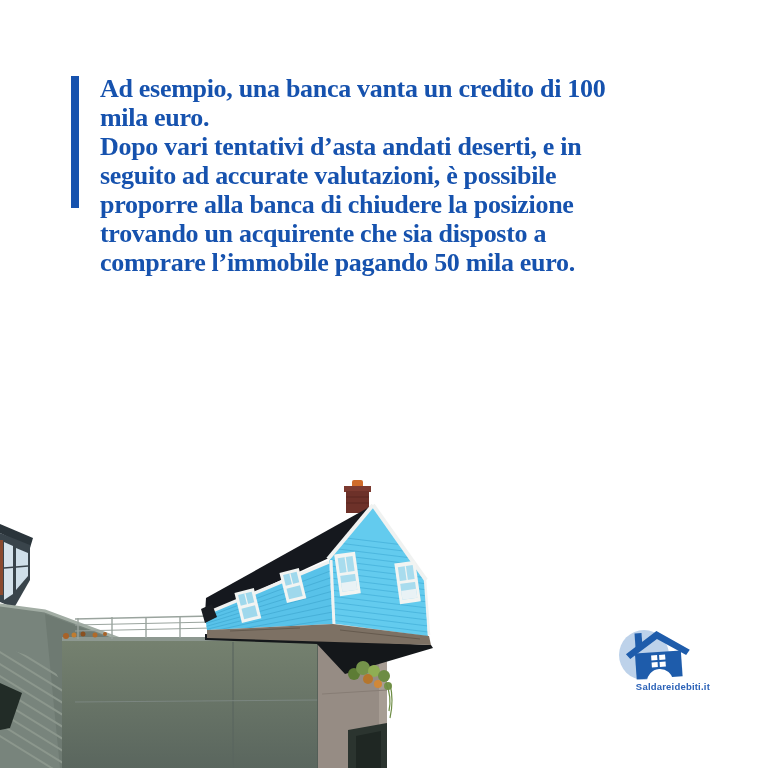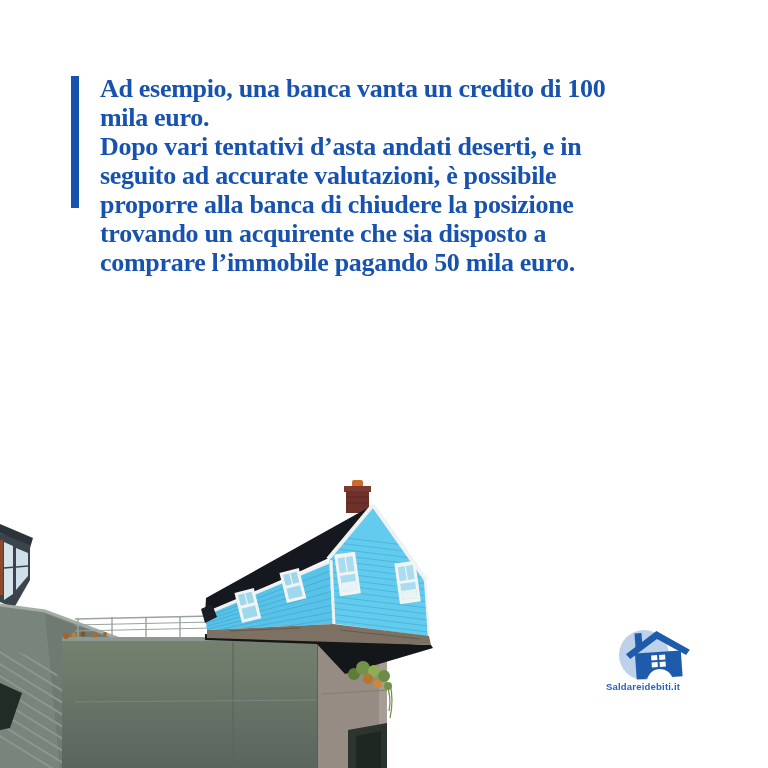--- a/index.html
+++ b/index.html
@@ -14,21 +14,21 @@
   .text-block{
     position:absolute;left:100px;top:74px;
     color:var(--text-blue,#1652ae);
     font-weight:700;font-size:26px;line-height:29px;letter-spacing:-0.3px;
   }
   .text-block p{margin:0;white-space:pre;}
   .text-block p + p{margin-top:60px;}
   .photo{position:absolute;left:0;top:478px;width:470px;height:290px;}
   .logo{
     position:absolute;left:606px;top:626px;width:104px;
-    display:flex;flex-direction:column;align-items:flex-start;
+    display:flex;flex-direction:column;align-items:flex-end;
   }
   .logo-text{
     margin-top:1px;
     font-family:"Liberation Sans","DejaVu Sans",sans-serif;
     font-weight:700;font-size:9.5px;letter-spacing:0.2px;
     color:var(--logo-text,#2b62b8);
   }
 </style>
 </head>
 <body>

